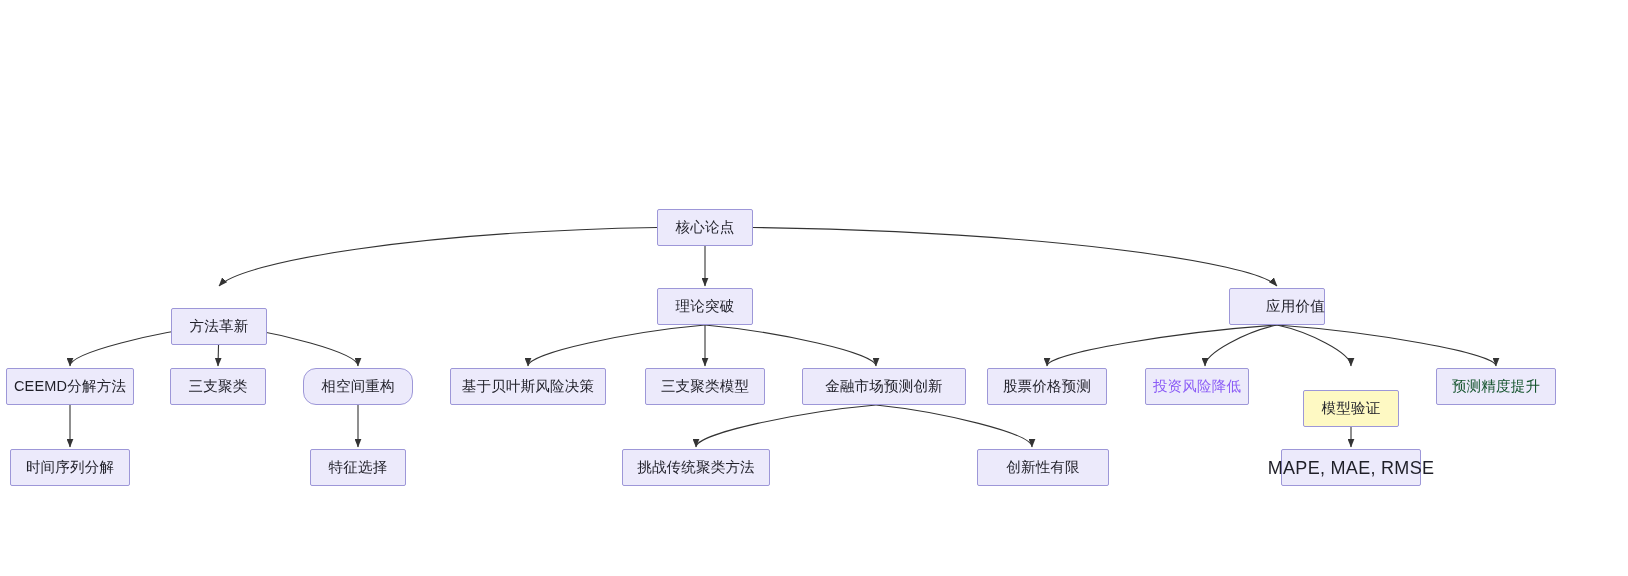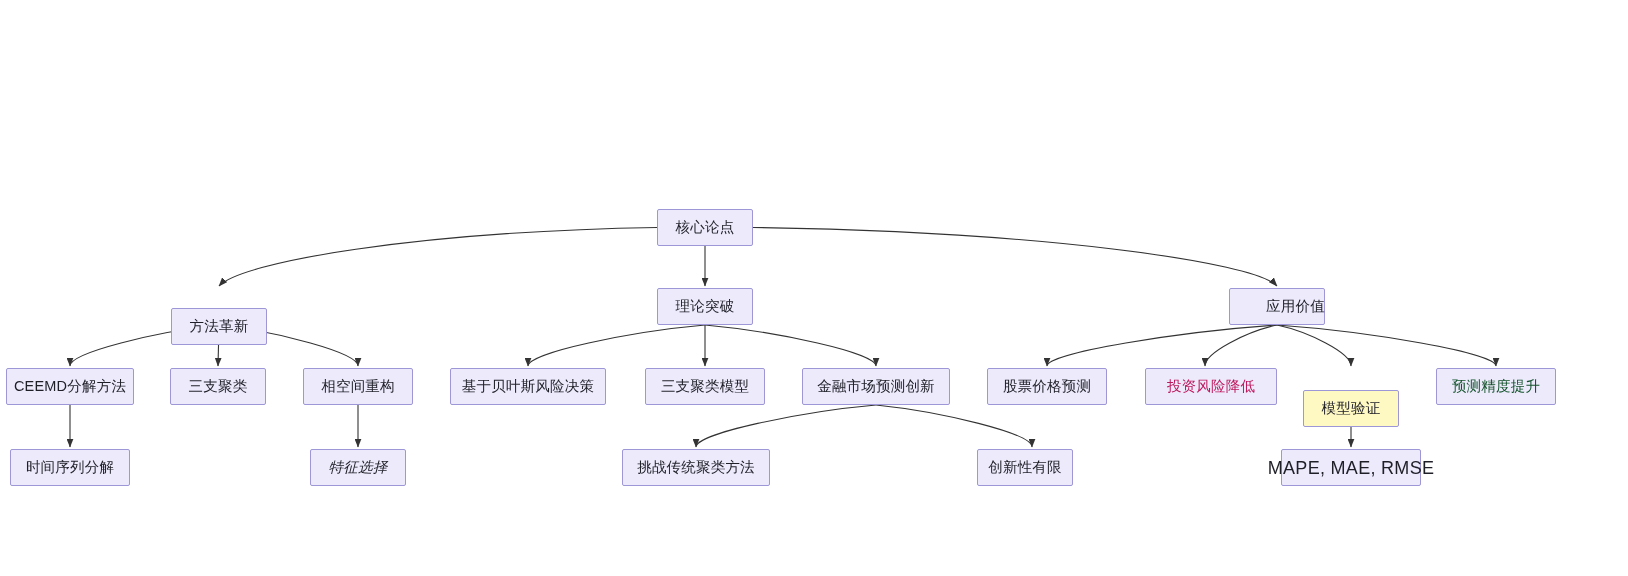--- a/index.html
+++ b/index.html
@@ -92,53 +92,53 @@
       </div>
       <div class="node" style="left: 1229px; top: 288px; width: 96px; height: 37px; background: rgb(236, 234, 251); border-color: rgb(157, 151, 216); color: rgb(31, 31, 40); padding-left: 37px;">
         <span class="node-label">应用价值</span>
       </div>
       <div class="node" style="left: 6px; top: 368px; width: 128px; height: 37px; background: rgb(236, 234, 251); border-color: rgb(157, 151, 216); color: rgb(31, 31, 40);">
         <span class="node-label">CEEMD分解方法</span>
       </div>
       <div class="node" style="left: 170px; top: 368px; width: 96px; height: 37px; background: rgb(236, 234, 251); border-color: rgb(157, 151, 216); color: rgb(31, 31, 40);">
         <span class="node-label">三支聚类</span>
       </div>
-      <div class="node" style="left: 303px; top: 368px; width: 110px; height: 37px; background: rgb(236, 234, 251); border-color: rgb(157, 151, 216); color: rgb(31, 31, 40);">
+      <div class="node" style="left: 303px; top: 368px; width: 110px; height: 37px; background: rgb(236, 234, 251); border-color: rgb(157, 151, 216); color: rgb(31, 31, 40); border-radius: 13px;">
         <span class="node-label">相空间重构</span>
       </div>
       <div class="node" style="left: 450px; top: 368px; width: 156px; height: 37px; background: rgb(236, 234, 251); border-color: rgb(157, 151, 216); color: rgb(31, 31, 40);">
         <span class="node-label">基于贝叶斯风险决策</span>
       </div>
       <div class="node" style="left: 645px; top: 368px; width: 120px; height: 37px; background: rgb(236, 234, 251); border-color: rgb(157, 151, 216); color: rgb(31, 31, 40);">
         <span class="node-label">三支聚类模型</span>
       </div>
-      <div class="node" style="left: 802px; top: 368px; width: 148px; height: 37px; background: rgb(236, 234, 251); border-color: rgb(157, 151, 216); color: rgb(31, 31, 40);">
+      <div class="node" style="left: 802px; top: 368px; width: 164px; height: 37px; background: rgb(236, 234, 251); border-color: rgb(157, 151, 216); color: rgb(31, 31, 40);">
         <span class="node-label">金融市场预测创新</span>
       </div>
       <div class="node" style="left: 987px; top: 368px; width: 120px; height: 37px; background: rgb(236, 234, 251); border-color: rgb(157, 151, 216); color: rgb(31, 31, 40);">
         <span class="node-label">股票价格预测</span>
       </div>
-      <div class="node" style="left: 1145px; top: 368px; width: 132px; height: 37px; background: rgb(236, 234, 251); border-color: rgb(157, 151, 216); color: #be185d;">
+      <div class="node" style="left: 1145px; top: 368px; width: 104px; height: 37px; background: rgb(236, 234, 251); border-color: rgb(157, 151, 216); color: #8b5cf6;">
         <span class="node-label">投资风险降低</span>
       </div>
       <div class="node" style="left: 1303px; top: 368px; width: 96px; height: 37px; background: #fef9c3; border-color: rgb(157, 151, 216); color: rgb(31, 31, 40); margin-top: 22px;">
         <span class="node-label">模型验证</span>
       </div>
       <div class="node" style="left: 1436px; top: 368px; width: 120px; height: 37px; background: rgb(236, 234, 251); border-color: rgb(157, 151, 216); color: #14532d;">
         <span class="node-label">预测精度提升</span>
       </div>
       <div class="node" style="left: 10px; top: 449px; width: 120px; height: 37px; background: rgb(236, 234, 251); border-color: rgb(157, 151, 216); color: rgb(31, 31, 40);">
         <span class="node-label">时间序列分解</span>
       </div>
-      <div class="node" style="left: 310px; top: 449px; width: 96px; height: 37px; background: rgb(236, 234, 251); border-color: rgb(157, 151, 216); color: rgb(31, 31, 40); font-style: italic;">
+      <div class="node" style="left: 310px; top: 449px; width: 96px; height: 37px; background: rgb(236, 234, 251); border-color: rgb(157, 151, 216); color: rgb(31, 31, 40);">
         <span class="node-label">特征选择</span>
       </div>
       <div class="node" style="left: 622px; top: 449px; width: 148px; height: 37px; background: rgb(236, 234, 251); border-color: rgb(157, 151, 216); color: rgb(31, 31, 40);">
         <span class="node-label">挑战传统聚类方法</span>
       </div>
-      <div class="node" style="left: 977px; top: 449px; width: 96px; height: 37px; background: rgb(236, 234, 251); border-color: rgb(157, 151, 216); color: rgb(31, 31, 40);">
+      <div class="node" style="left: 977px; top: 449px; width: 132px; height: 37px; background: rgb(236, 234, 251); border-color: rgb(157, 151, 216); color: rgb(31, 31, 40);">
         <span class="node-label">创新性有限</span>
       </div>
       <div class="node latin" style="left: 1281px; top: 449px; width: 140px; height: 37px; background: rgb(236, 234, 251); border-color: rgb(157, 151, 216); color: rgb(31, 31, 40);">
         <span class="node-label">MAPE, MAE, RMSE</span>
       </div>
     </div>
 </div>
 
 </body></html>

